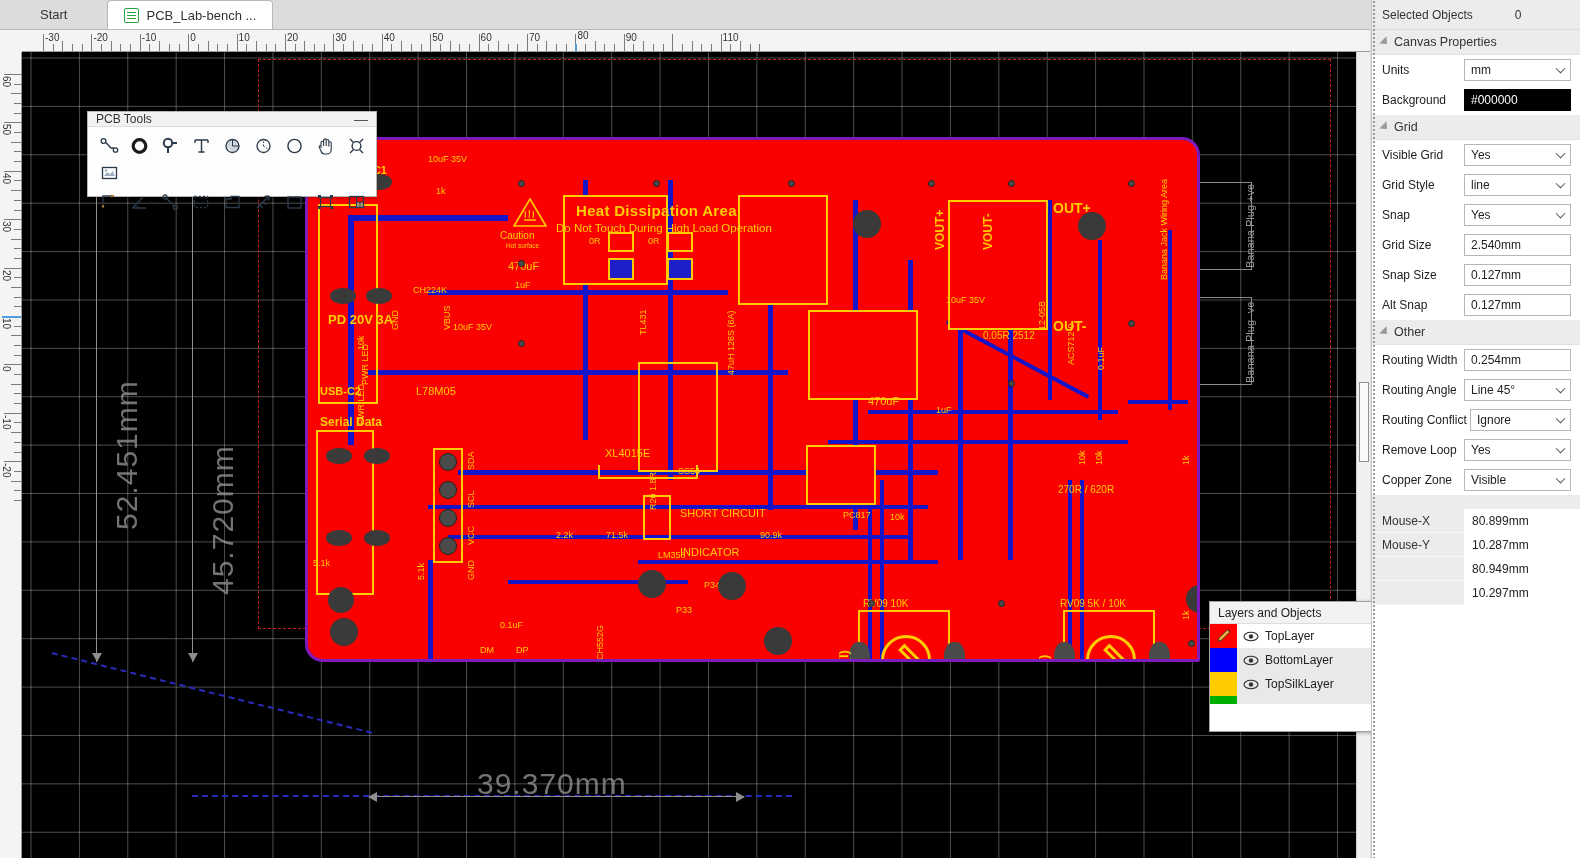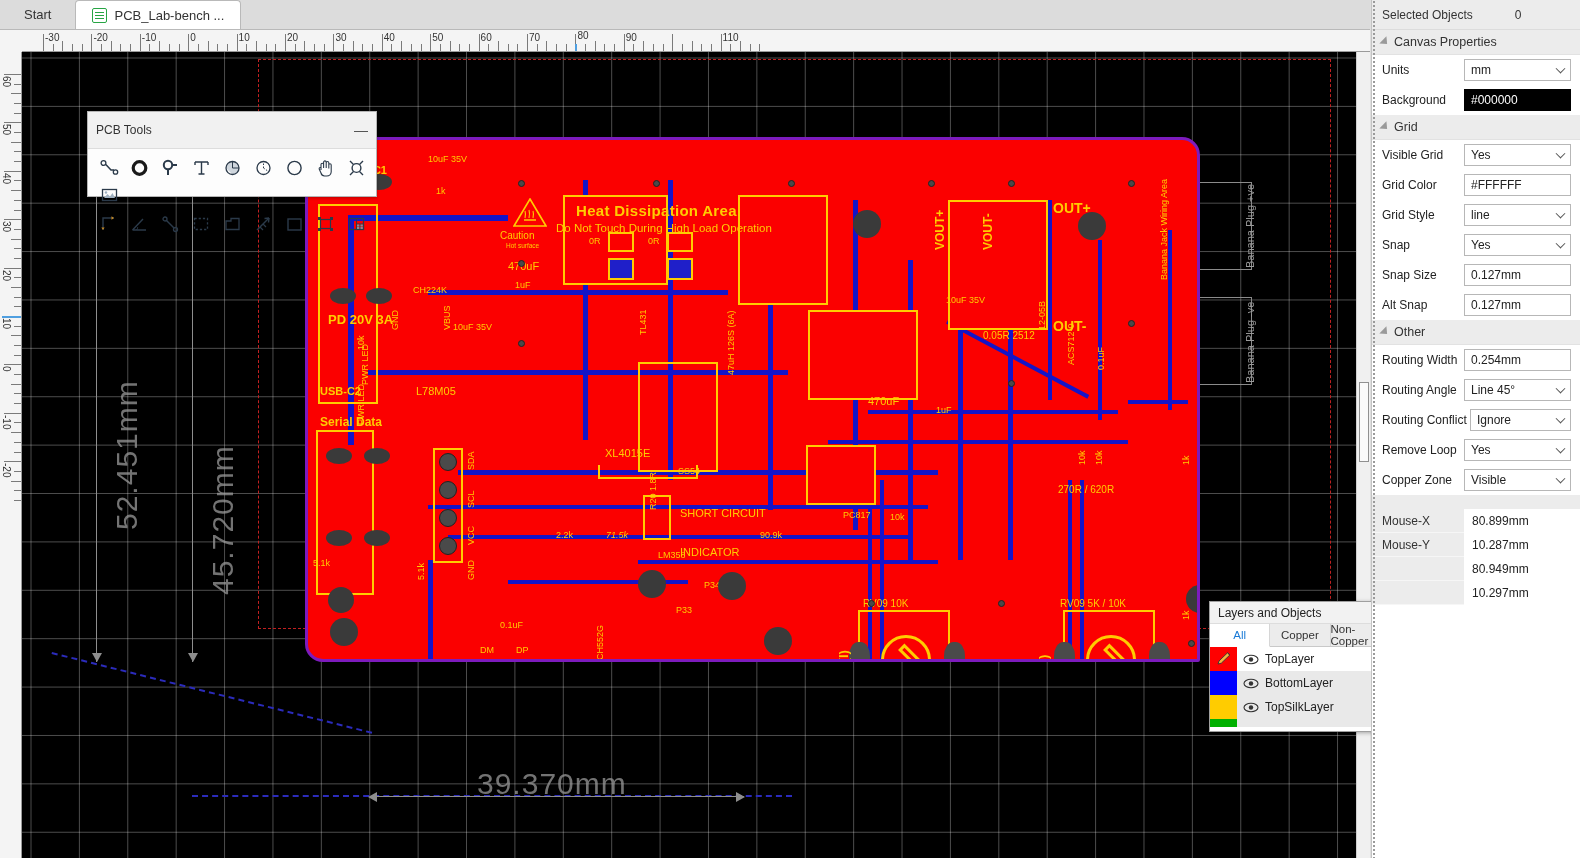--- a/index.html
+++ b/index.html
@@ -17,21 +17,21 @@
   
   #tabbar {
     position: absolute; left: 0; top: 0; width: 1370px; height: 30px;
     background: #dcdcdc; border-bottom: 1px solid #b9b9b9;
     display: flex; align-items: flex-end;
   }
   .tab {
     height: 30px; display: flex; align-items: center; gap: 7px;
     padding: 0 16px; font-size: 13px; color: #333; cursor: default;
   }
-  .tab.start { padding: 0 24px; }
+  .tab.start { padding: 0 40px; }
   .tab.active {
     background: #ffffff; border: 1px solid #b9b9b9; border-bottom: none;
     border-top-left-radius: 4px; border-top-right-radius: 4px;
     height: 29px;
   }
   .tab-icon {
     width: 15px; height: 15px; border: 1.6px solid #27a544; border-radius: 2px;
     position: relative; background: #fff; flex: 0 0 auto;
   }
   .tab-icon::before {
@@ -169,21 +169,21 @@
   .arrow-down { border-left:5px solid transparent; border-right:5px solid transparent; border-top:9px solid #8e8e8e; }
   .arrow-left { border-top:5px solid transparent; border-bottom:5px solid transparent; border-right:9px solid #8e8e8e; }
   .arrow-right{ border-top:5px solid transparent; border-bottom:5px solid transparent; border-left:9px solid #8e8e8e; }
 
   
   #pcbtools {
     position: absolute; left: 87px; top: 111px; width: 290px; height: 86px;
     background: #fdfdfd; border: 1px solid #b5b5b5; box-shadow: 0 1px 3px rgba(0,0,0,.25);
   }
   #pcbtools .pt-head {
-    height: 37px; background: #f1f1f1; border-bottom: 1px solid #ddd;
+    height: 15px; background: #f1f1f1; border-bottom: 1px solid #ddd;
     display: flex; align-items: center; justify-content: space-between;
     padding: 0 8px; font-size: 12px; color: #333;
   }
   .pt-min { font-size: 14px; color: #555; cursor: default; line-height: 1; }
   .pt-grid { display: grid; grid-template-columns: repeat(9, 1fr); padding: 5px 4px 2px 6px; }
   .pt-btn {
     width: 30px; height: 27px; display: flex; align-items: center; justify-content: center;
     cursor: default;
   }
   .pt-btn svg { display:block; }
@@ -557,21 +557,21 @@
       <div class="via" style="left:131px; top:341px; width:18px; height:18px;"></div>
       <div class="via" style="left:131px; top:369px; width:18px; height:18px;"></div>
       <div class="via" style="left:131px; top:397px; width:18px; height:18px;"></div>
 
       <div class="silk" style="left:297px; top:307px; font-size:11px;">XL4015E</div>
       <div class="silkbox" style="left:290px; top:325px; width:100px; height:14px; border-top:none;"></div>
       <div class="silk" style="left:370px; top:326px;">SS54</div>
       <div class="silk v" style="left:418px; top:235px;">47uH 126S (6A)</div>
       <div class="silkbox" style="left:330px; top:222px; width:80px; height:110px;"></div>
       <div class="silk" style="left:248px; top:390px;">2.2k</div>
-      <div class="silk" style="left:298px; top:390px;font-style:italic;">71.5k</div>
+      <div class="silk" style="left:298px; top:390px;">71.5k</div>
       <div class="silk" style="left:350px; top:410px;">LM358</div>
       <div class="silk v" style="left:340px; top:370px;">R20 1.8R</div>
       <div class="silk" style="left:452px; top:390px;">90.9k</div>
 
       <div class="sci" style="left:372px; top:367px;">SHORT CIRCUIT</div>
       <div class="sci" style="left:372px; top:383px;margin-top:23px;">INDICATOR</div>
       <div class="silkbox" style="left:335px; top:355px; width:28px; height:45px;"></div>
 
       <div class="silk v" style="left:287px; top:520px;">CH552G</div>
       <div class="silk" style="left:172px; top:505px;">DM</div>
@@ -799,34 +799,20 @@
             <circle cx="6.5" cy="6.5" r="2.3" fill="none" stroke="#444" stroke-width="1.2"></circle>
             <circle cx="6.5" cy="6.5" r="4.7" fill="none" stroke="#444" stroke-width="1.2" stroke-dasharray="1.6 1.4"></circle>
           </svg>
       </span>
       <span class="ly-ic">
         <svg width="12" height="12" viewBox="0 0 12 12">
             <path d="M2 6.5 L10 6.5" stroke="#444" stroke-width="1.3"></path>
           </svg>
       </span>
     </div>
-    <div class="ly-tabs">
-      <div class="ly-tab active">
-        <span>All</span>
-      </div>
-      <div class="ly-tab">
-        <span>Copper</span>
-      </div>
-      <div class="ly-tab">
-        <span>Non-Copper</span>
-      </div>
-      <div class="ly-tab" style="border-right:none;">
-        <span>Object</span>
-      </div>
-    </div>
     <div>
       <div class="ly-row">
         <span class="ly-swatch" style="background:#ff0000;">
           <svg width="18" height="16" viewBox="0 0 18 16">
               <path d="M3 13 L4 10 L12.5 1.8 L14.8 4 L6.3 12.2 Z" fill="#f6b43c" stroke="#333" stroke-width="0.9"></path>
               <path d="M12.5 1.8 L14.8 4" stroke="#333" stroke-width="0.9"></path>
             </svg>
         </span>
         <span class="ly-eye">
           <svg width="16" height="11" viewBox="0 0 16 11">
@@ -898,40 +884,40 @@
       <span>Grid</span>
     </div>
     <div class="prow">
       <span class="plabel">Visible Grid</span>
       <span class="pfield sel">
         <span>Yes</span>
         <span class="chev"></span>
       </span>
     </div>
     <div class="prow">
-      <span class="plabel">Grid Color</span>
-      <span class="pfield">
-        <span>#FFFFFF</span>
-      </span>
-    </div>
-    <div class="prow">
       <span class="plabel">Grid Style</span>
       <span class="pfield sel">
         <span>line</span>
         <span class="chev"></span>
       </span>
     </div>
     <div class="prow">
       <span class="plabel">Snap</span>
       <span class="pfield sel">
         <span>Yes</span>
         <span class="chev"></span>
       </span>
     </div>
     <div class="prow">
+      <span class="plabel">Grid Size</span>
+      <span class="pfield">
+        <span>2.540mm</span>
+      </span>
+    </div>
+    <div class="prow">
       <span class="plabel">Snap Size</span>
       <span class="pfield">
         <span>0.127mm</span>
       </span>
     </div>
     <div class="prow">
       <span class="plabel">Alt Snap</span>
       <span class="pfield">
         <span>0.127mm</span>
       </span>

